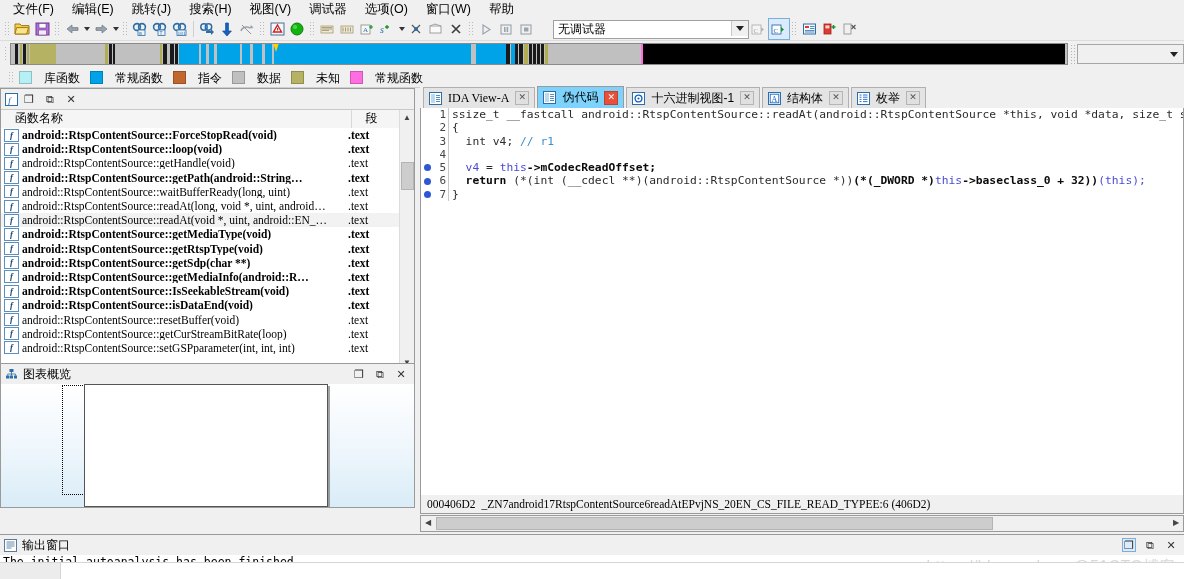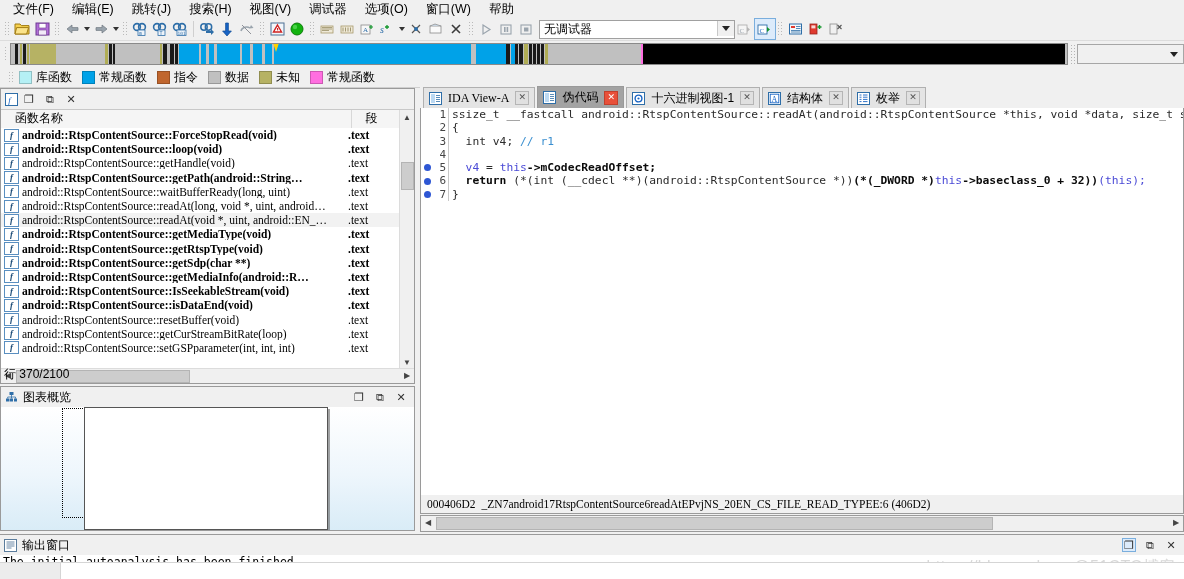--- a/index.html
+++ b/index.html
@@ -21,21 +21,21 @@
            border-bottom:1px solid #dcdcdc;}
   .tb-btn{width:20px;height:20px;display:flex;align-items:center;justify-content:center;position:relative;}
   .grip{width:6px;height:16px;margin:0 2px;
         background-image:radial-gradient(#b4b4b4 40%,transparent 41%);
         background-size:3px 3px;background-position:0 0;opacity:.9;}
   .sep{width:1px;height:16px;background:#cfcfcf;margin:0 3px;}
   .tb-arrow{width:9px;height:20px;display:flex;align-items:center;justify-content:center;}
   .tb-arrow:after{content:"";border-left:3px solid transparent;border-right:3px solid transparent;
                   border-top:4px solid #333;}
   .dbg-combo{width:190px;height:17px;background:#fff;border:1px solid #a0a0a0;
-             display:flex;align-items:center;font-size:12px;padding-left:4px;position:relative;margin-left:3px;}
+             display:flex;align-items:center;font-size:12px;padding-left:4px;position:relative;margin-left:17px;}
   .dbg-combo .cb-btn{position:absolute;right:0;top:0;width:16px;height:15px;background:#f0f0f0;
                      border-left:1px solid #c8c8c8;display:flex;align-items:center;justify-content:center;}
   .dbg-combo .cb-btn:after{content:"";border-left:4px solid transparent;border-right:4px solid transparent;
                            border-top:5px solid #222;}
 
   
   .navband-row{height:26px;background:#f0f0f0;display:flex;align-items:center;padding-left:2px;}
   .navband-wrap{position:relative;height:22px;flex:0 0 auto;}
   .navband{position:relative;height:20px;border:1px solid #8a8a8a;background:#c0c0c0;overflow:hidden;}
   .navband .seg{position:absolute;top:0;bottom:0;}
@@ -44,21 +44,21 @@
       border-left:3.5px solid transparent;border-right:3.5px solid transparent;border-top:9px solid #ffd000;}
   .nav-right-grip{width:7px;height:20px;margin-left:2px;
       background-image:radial-gradient(#b4b4b4 40%,transparent 41%);background-size:3px 3px;}
   .nav-combo{width:150px;height:18px;background:#f0f0f0;border:1px solid #a6a6a6;position:relative;margin-left:2px;}
   .nav-combo:after{content:"";position:absolute;right:5px;top:7px;
       border-left:4px solid transparent;border-right:4px solid transparent;border-top:5px solid #222;}
 
   
   .legend{height:20px;display:flex;align-items:center;padding-left:6px;gap:3px;background:#f0f0f0;
           border-bottom:1px solid #cfcfcf;}
-  .legend .lg{display:flex;align-items:center;gap:4px;margin-right:7px;}
+  .legend .lg{display:flex;align-items:flex-end;gap:12px;margin-right:7px;}
   .legend .sw{width:11px;height:11px;border:1px solid rgba(0,0,0,.20);}
   .legend .lb{font-size:12px;line-height:12px;}
 
   
   .panel{position:absolute;background:#fff;border:1px solid #9a9a9a;box-sizing:border-box;}
   .panel-title{height:20px;background:#f0f0f0;border-bottom:1px solid #c8c8c8;
                display:flex;align-items:center;padding-left:4px;gap:5px;font-size:12px;}
   .panel-title .ptxt{flex:1;white-space:nowrap;overflow:hidden;}
   .pbtns{display:flex;align-items:center;gap:9px;padding-right:7px;}
   .pbtn{width:12px;height:12px;display:flex;align-items:center;justify-content:center;color:#333;font-size:11px;}
@@ -90,21 +90,21 @@
   
   #graph-overview{left:0;}
   .graph-canvas{position:absolute;left:0;right:0;top:20px;bottom:0;
                 background:linear-gradient(to bottom,#ffffff 0%,#eef6fc 55%,#d9ecf7 100%);overflow:hidden;}
   .graph-node{position:absolute;background:#fff;border:1px solid #555;box-shadow:2px 2px 0 rgba(90,90,90,.55);}
   .graph-view{position:absolute;border:1px dotted #000;}
   .tabbar{position:absolute;left:0;right:0;top:0;height:22px;background:#f0f0f0;display:flex;align-items:flex-end;
           padding-left:3px;border-bottom:1px solid #9a9a9a;}
   .tab{height:20px;display:flex;align-items:center;gap:6px;padding:0 5px;margin-right:2px;
        background:#e4e4e4;border:1px solid #b0b0b0;border-bottom:none;font-size:12px;white-space:nowrap;}
-  .tab.active{background:#a3a3a3;border-color:#9a9a9a;height:21px;}
+  .tab.active{background:#7dd3fc;border-color:#9a9a9a;height:21px;}
   .tab .tico{width:13px;height:13px;flex:0 0 auto;}
   .tab .tclose{width:12px;height:12px;background:#e0e0e0;border:1px solid #b5b5b5;color:#555;
                font-size:9px;line-height:10px;text-align:center;}
   .tab.active .tclose{background:#e8503a;border-color:#c23f2c;color:#fff;}
   .code-area{position:absolute;left:0;right:0;background:#fff;overflow:hidden;font-family:"DejaVu Sans Mono","Liberation Mono",monospace;}
   .cline{height:13.3px;display:flex;align-items:center;font-size:11.3px;white-space:pre;line-height:13.3px;}
   .bp{width:12px;flex:0 0 auto;display:flex;align-items:center;justify-content:center;}
   .bp i{display:block;width:7px;height:7px;border-radius:50%;background:#2e57d4;}
   .lnum{width:13px;flex:0 0 auto;text-align:right;color:#444;font-size:11px;padding-right:2px;}
   .gut{width:1px;align-self:stretch;background:#c8c8c8;flex:0 0 auto;margin-right:3px;}
@@ -537,21 +537,21 @@
     </div>
 
     <div class="hscroll">
       <div class="hsb-btn" style="position:absolute;left:0;">◀</div>
       <div class="hsb-thumb" style="left:15px;width:172px;"></div>
       <div class="hsb-btn" style="position:absolute;right:0;">▶</div>
     </div>
   </div>
   <div class="statusline" style="left:4px;top:366px;">行 370/2100</div>
 
-  <div class="panel" id="graph-overview" style="left:0px;top:386px;width:415px;height:145px;">
+  <div class="panel" id="graph-overview" style="left:0px;top:363px;width:415px;height:145px;">
     <div class="panel-title">
       <span>
         <svg class="icon-svg" width="13" height="13" viewBox="0 0 13 13">
           <rect x="4.5" y="1" width="4" height="3" fill="#2e6ea8"></rect>
           <rect x="1" y="7.5" width="3.5" height="3" fill="#2e6ea8"></rect>
           <rect x="5" y="7.5" width="3" height="3" fill="#2e6ea8"></rect>
           <rect x="9" y="7.5" width="3" height="3" fill="#2e6ea8"></rect>
           <path d="M6.5 4v2.5M2.7 7.5V6h7.8v1.5M6.5 6v1.5" stroke="#2e6ea8" stroke-width=".8" fill="none"></path>
         </svg>
       </span>

